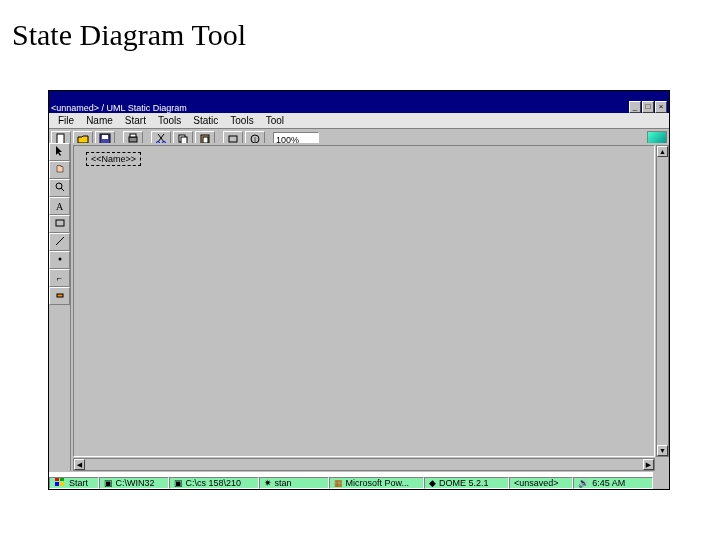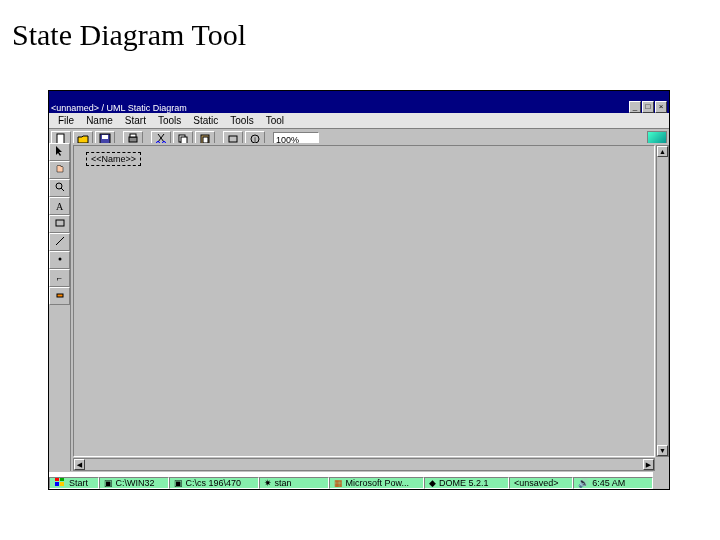--- a/index.html
+++ b/index.html
@@ -329,21 +329,21 @@
             <rect x="6" y="6" width="4" height="4" fill="#fc0"></rect>
           </svg></span>
       <span>Start</span>
     </div>
     <div class="cell" style="width:70px">
         <span>▣</span>
         <span>C:\WIN32</span>
       </div>
     <div class="cell" style="width:90px">
         <span>▣</span>
-        <span>C:\cs 196\470</span>
+        <span>C:\cs 158\210</span>
       </div>
     <div class="cell" style="width:70px">
         <span>✷</span>
         <span>stan</span>
       </div>
     <div class="cell" style="width:95px">
         <span style="color:#c40">▦</span>
         <span>Microsoft Pow...</span>
       </div>
     <div class="cell" style="width:85px">

